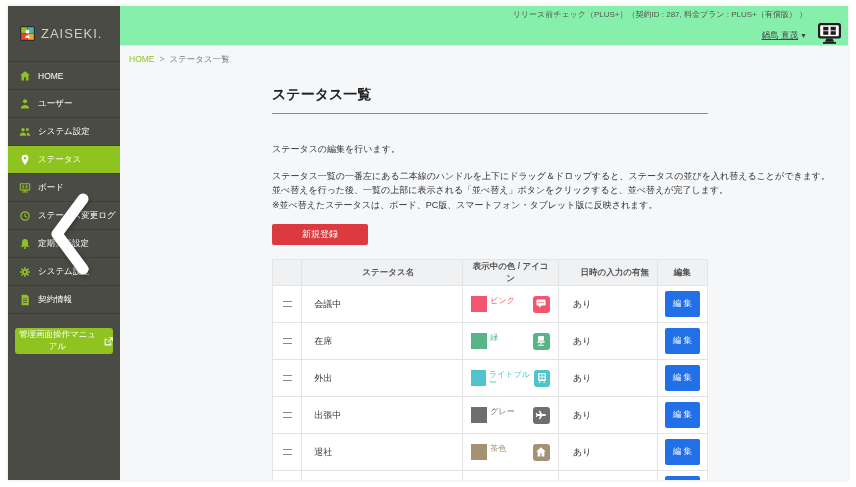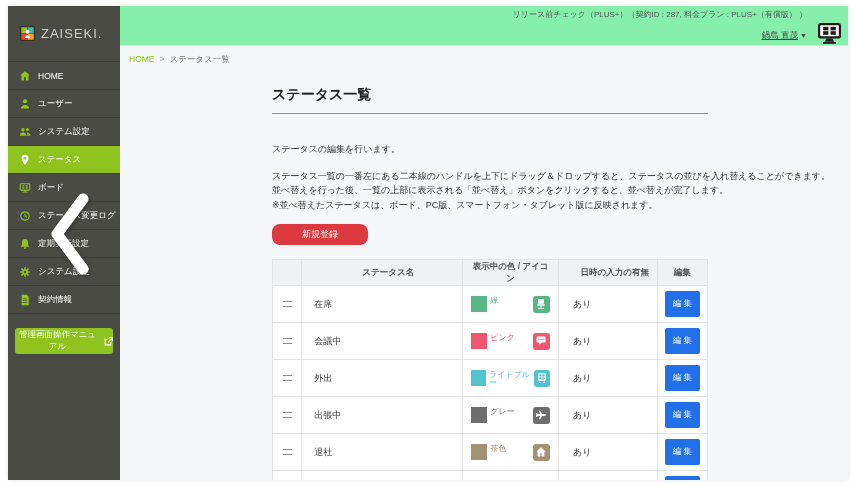--- a/index.html
+++ b/index.html
@@ -39,21 +39,21 @@
   .caret{font-size:7px;color:#444;text-decoration:none;display:inline-block;margin-left:2px;}
   
   .content{position:absolute;left:112px;top:40px;right:0;bottom:0;background:var(--page-bg);overflow:hidden;}
   .breadcrumb{padding:8px 0 0 9px;font-size:8.5px;color:#777;}
   .breadcrumb .bc-home{color:var(--green);cursor:pointer;}
   .breadcrumb .bc-sep{margin:0 5px;color:#999;}
   .inner{margin:20px 0 0 152px;width:436px;}
   .page-title{font-size:14px;font-weight:bold;color:#222;padding-bottom:9px;border-bottom:1px solid #8a8a8a;}
   .lead{margin-top:29px;font-size:9px;color:#333;}
   .desc{margin-top:13px;font-size:9px;color:#333;line-height:1.6;white-space:nowrap;}
-  .register-btn{margin-top:12px;width:96px;height:21px;background:var(--red);border:none;border-radius:8px;
+  .register-btn{margin-top:12px;width:96px;height:21px;background:var(--red);border:none;border-radius:2px;
     color:#fff;font-size:9px;cursor:pointer;font-family:inherit;}
   
   table{margin-top:14px;width:436px;border-collapse:collapse;background:#fff;}
   th,td{border:1px solid #e4e4e4;}
   thead th{background:#f0f1f3;height:26px;font-size:8.5px;font-weight:bold;color:#555;text-align:center;}
   tbody td{height:37px;font-size:9px;color:#333;}
   .c-handle{width:29px;text-align:center;}
   .c-name{width:160px;padding-left:12px;}
   .c-color{width:95px;padding:0 8px;}
   .c-date{width:98px;padding-left:14px;}
@@ -241,56 +241,56 @@
             <th class="c-name">ステータス名</th>
             <th class="c-color">表示中の色 / アイコン</th>
             <th class="c-date">日時の入力の有無</th>
             <th class="c-edit">編集</th>
           </tr>
         </thead>
         <tbody>
 
           <tr>
             <td class="c-handle"><span class="handle"></span></td>
+            <td class="c-name">会議中</td>
+            <td class="c-color">
+                <div class="color-cell">
+              <span class="swatch-group">
+                    <span class="swatch" style="background-color: rgb(242, 86, 110);"></span>
+                    <span class="swatch-label" style="color: rgb(242, 86, 110);">ピンク</span>
+                  </span>
+              <span class="icon-tile" style="background-color: rgb(242, 86, 110); color: rgb(242, 86, 110);">
+                <svg viewBox="0 0 16 16" width="12" height="12">
+                      <path d="M2 3.5C2 2.7 2.7 2 3.5 2h9c.8 0 1.5.7 1.5 1.5v5c0 .8-.7 1.5-1.5 1.5H9l-3.2 3v-3H3.5C2.7 10 2 9.3 2 8.5z" fill="#fff"></path>
+                      <circle cx="5.2" cy="6" r=".9" fill="currentColor"></circle>
+                      <circle cx="8" cy="6" r=".9" fill="currentColor"></circle>
+                      <circle cx="10.8" cy="6" r=".9" fill="currentColor"></circle>
+                    </svg>
+              </span>
+                </div>
+              </td>
+            <td class="c-date">あり</td>
+            <td class="c-edit"><button class="edit-btn">編 集</button></td>
+          </tr>
+
+          <tr>
+            <td class="c-handle"><span class="handle"></span></td>
             <td class="c-name">在席</td>
             <td class="c-color">
                 <div class="color-cell">
               <span class="swatch-group">
                     <span class="swatch" style="background-color: rgb(87, 181, 134);"></span>
                     <span class="swatch-label" style="color: rgb(87, 181, 134);">緑</span>
                   </span>
               <span class="icon-tile" style="background-color: rgb(87, 181, 134); color: rgb(87, 181, 134);">
                 <svg viewBox="0 0 16 16" width="12" height="12" fill="#fff">
                       <rect x="4" y="1.3" width="8" height="6.2" rx="1.2"></rect>
                       <rect x="3" y="8.4" width="10" height="2" rx="0.8"></rect>
                       <rect x="7.3" y="10.4" width="1.4" height="2.5"></rect>
                       <rect x="4" y="13" width="8" height="1.4" rx="0.7"></rect>
-                    </svg>
-              </span>
-                </div>
-              </td>
-            <td class="c-date">あり</td>
-            <td class="c-edit"><button class="edit-btn">編 集</button></td>
-          </tr>
-
-          <tr>
-            <td class="c-handle"><span class="handle"></span></td>
-            <td class="c-name">会議中</td>
-            <td class="c-color">
-                <div class="color-cell">
-              <span class="swatch-group">
-                    <span class="swatch" style="background-color: rgb(242, 86, 110);"></span>
-                    <span class="swatch-label" style="color: rgb(242, 86, 110);">ピンク</span>
-                  </span>
-              <span class="icon-tile" style="background-color: rgb(242, 86, 110); color: rgb(242, 86, 110);">
-                <svg viewBox="0 0 16 16" width="12" height="12">
-                      <path d="M2 3.5C2 2.7 2.7 2 3.5 2h9c.8 0 1.5.7 1.5 1.5v5c0 .8-.7 1.5-1.5 1.5H9l-3.2 3v-3H3.5C2.7 10 2 9.3 2 8.5z" fill="#fff"></path>
-                      <circle cx="5.2" cy="6" r=".9" fill="currentColor"></circle>
-                      <circle cx="8" cy="6" r=".9" fill="currentColor"></circle>
-                      <circle cx="10.8" cy="6" r=".9" fill="currentColor"></circle>
                     </svg>
               </span>
                 </div>
               </td>
             <td class="c-date">あり</td>
             <td class="c-edit"><button class="edit-btn">編 集</button></td>
           </tr>
 
           <tr>
             <td class="c-handle"><span class="handle"></span></td>

